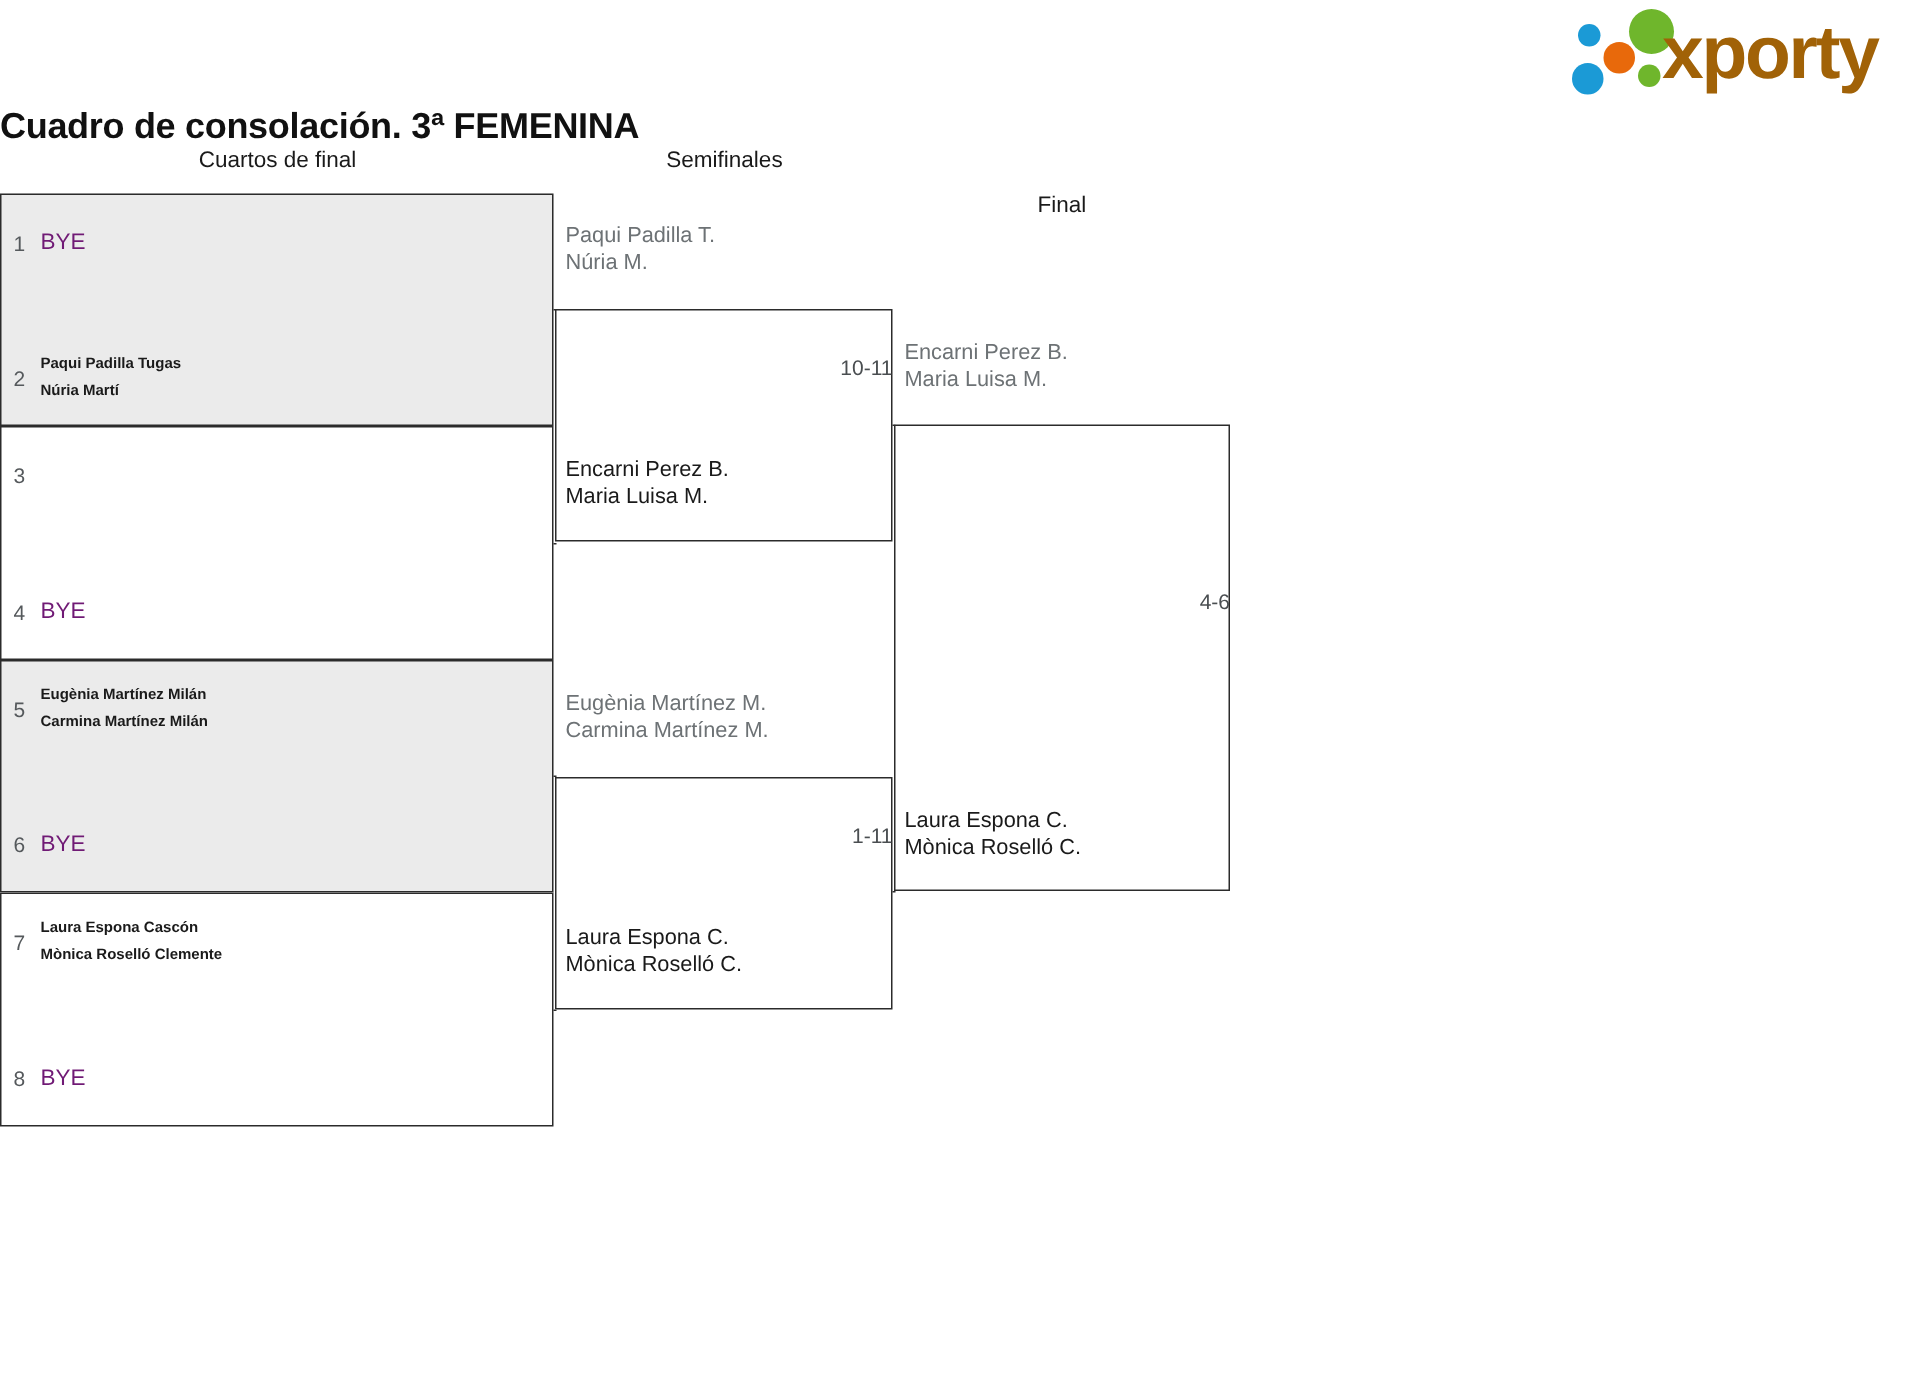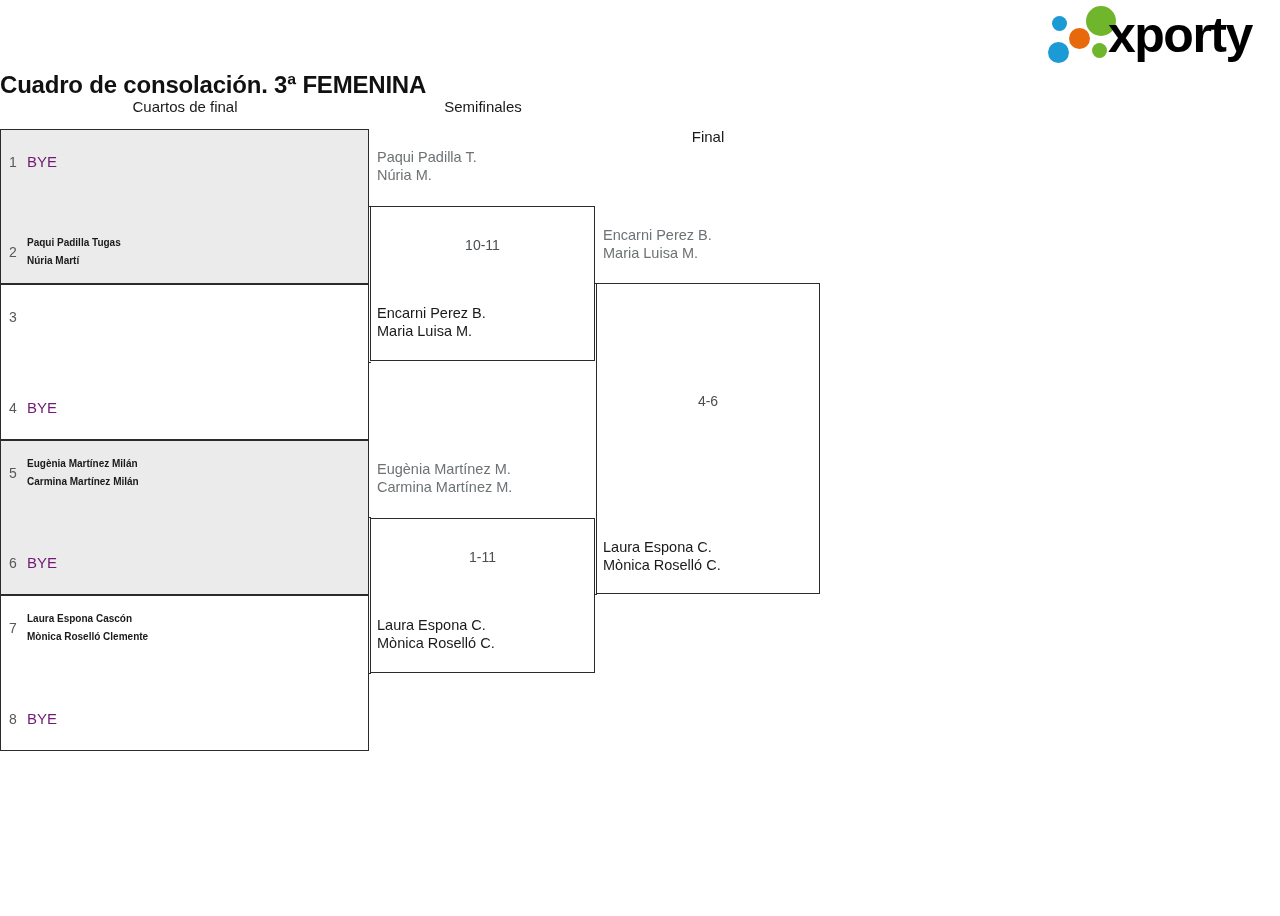--- a/index.html
+++ b/index.html
@@ -51,21 +51,21 @@
   #logo-dot-blue-bot   { left: 0px;  top: 36px; width: 21px; height: 21px; background: #1b9ad6; }
   #logo-dot-orange     { left: 21px; top: 22px; width: 21px; height: 21px; background: #e8690b; }
   #logo-dot-green-big  { left: 38px; top: 0px;  width: 30px; height: 30px; background: #6fb62c; }
   #logo-dot-green-small{ left: 44px; top: 37px; width: 15px; height: 15px; background: #6fb62c; }
   #logo-wordmark {
     position: absolute;
     left: 60px; top: 0px;
     font-size: 50px;
     font-weight: bold;
     line-height: 58px;
-    color: #000000;
+    color: #a16207;
     letter-spacing: -1.5px;
   }
 
   
   .round-header {
     position: absolute;
     top: 96px;
     font-size: 15px;
     line-height: 22px;
     color: #1a1a1a;
@@ -171,21 +171,21 @@
   #r2-m2-lower { left: 377px; top: 616px; }
   #r3-m1-upper { left: 603px; top: 226px; }
   #r3-m1-lower { left: 603px; top: 538px; }
 
   
   .score {
     position: absolute;
     font-size: 14px;
     line-height: 18px;
     color: #4a4e51;
-    text-align: center;
+    text-align: right;
   }
   #score-r2-m1 { left: 370px; width: 225px; top: 236px; }
   #score-r2-m2 { left: 370px; width: 225px; top: 548px; }
   #score-r3-m1 { left: 596px; width: 224px; top: 392px; }
 
   
   .connector {
     position: absolute;
     background: #2b2b2b;
   }

